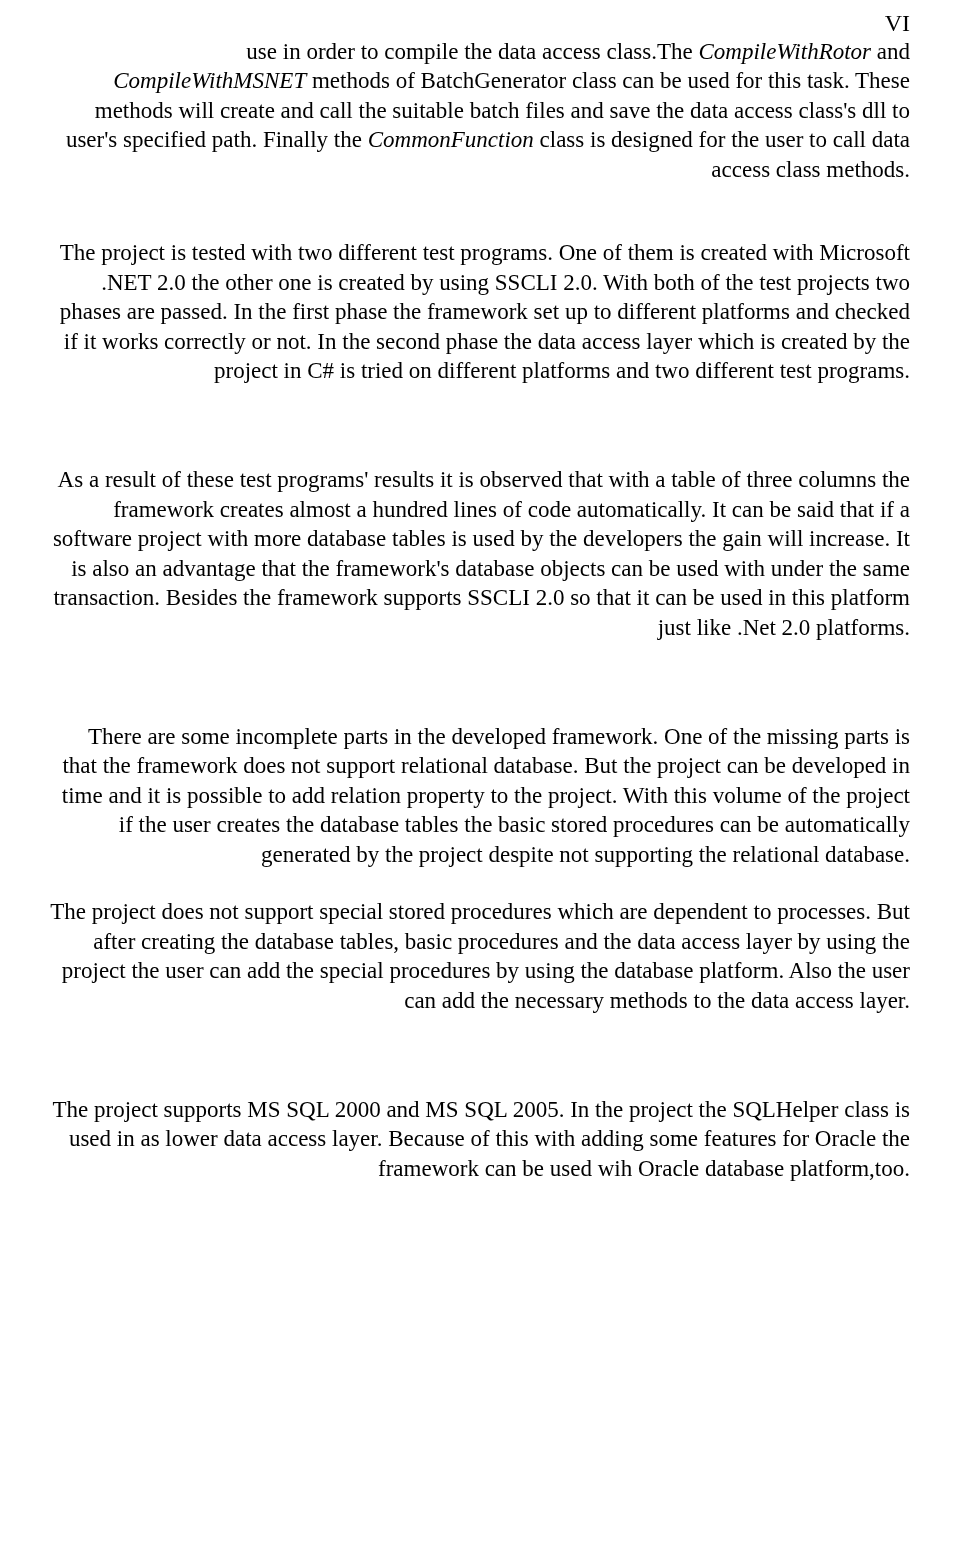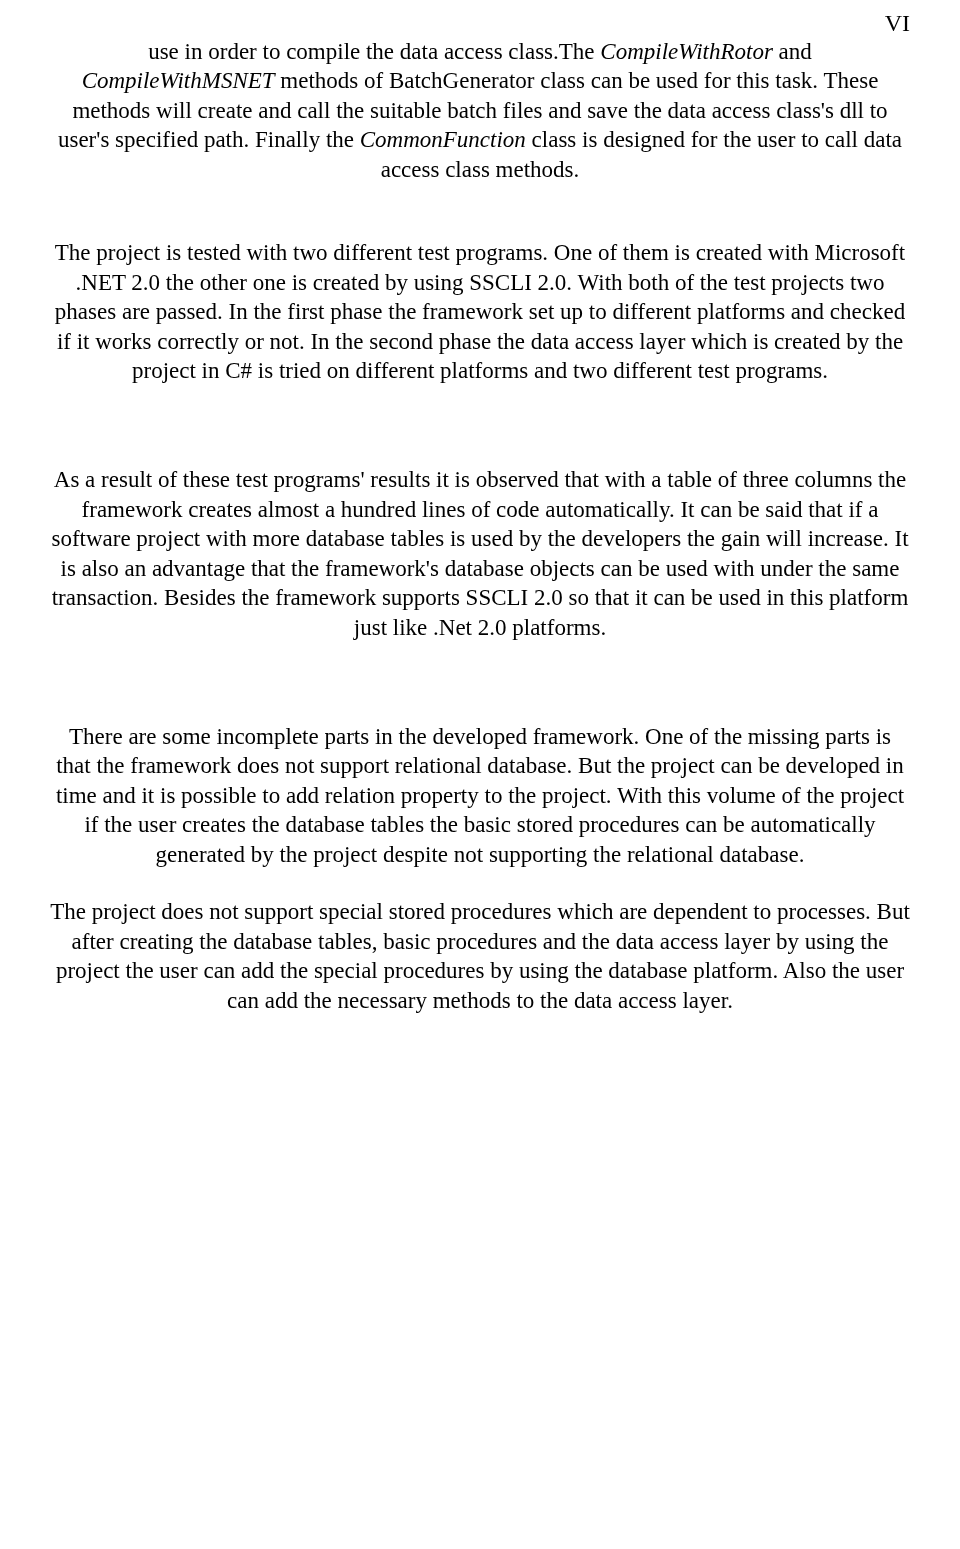--- a/index.html
+++ b/index.html
@@ -19,21 +19,21 @@
   .page-number {
     text-align: right;
     font-size: 24px;
     padding-top: 10px;
     padding-right: 0;
   }
   p {
     font-size: 23px;
     line-height: 1.28;
     margin: 0 0 28px 0;
-    text-align: center;
+    text-align: right;
     font-family: Liberation Serif, serif;
   }
   .italic {
     font-style: italic;
   }
   .gap {
     height: 26px;
   }
 </style>
 </head>
@@ -57,18 +57,19 @@
   <div class="gap"></div>
   <div class="gap"></div>
 
   <p>There are some incomplete parts in the developed framework. One of the missing parts is that the framework does not support relational database. But the project can be developed in time and it is possible to add relation property to the project. With this volume of the project if the user creates the database tables the basic stored procedures can be automatically generated by the project despite not supporting the relational database.</p>
 
   <p>The project does not support special stored procedures which are dependent to processes. But after creating the database tables, basic procedures and the data access layer by using the project the user can add the special procedures by using the database platform. Also the user can add the necessary methods to the data access layer.</p>
 
   <div class="gap"></div>
   <div class="gap"></div>
 
+  <p>The project supports MS SQL 2000 and MS SQL 2005. In the project the SQLHelper class is used in as lower data access layer. Because of this with adding some features for Oracle the framework can be used wih Oracle database platform,too.</p>
 
   <div class="gap"></div>
   <div class="gap"></div>
 
 
 </div>
 
 </body></html>

